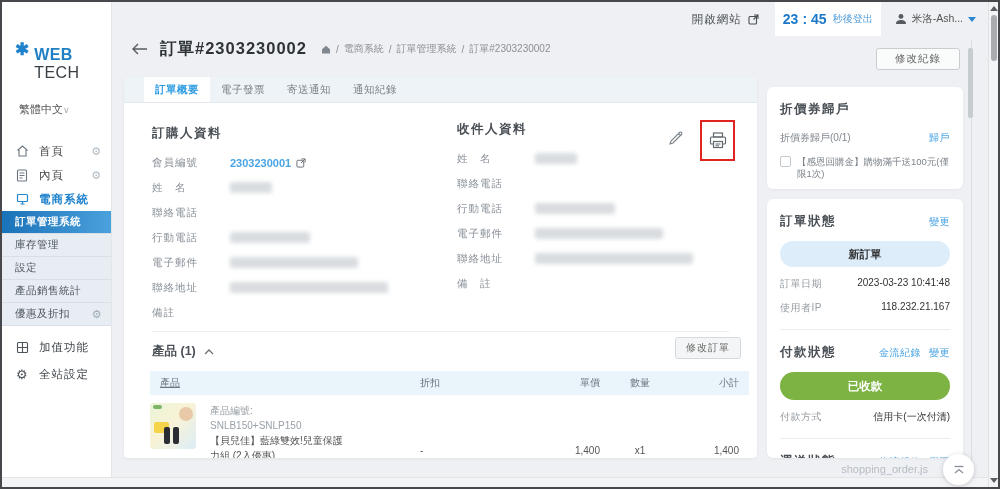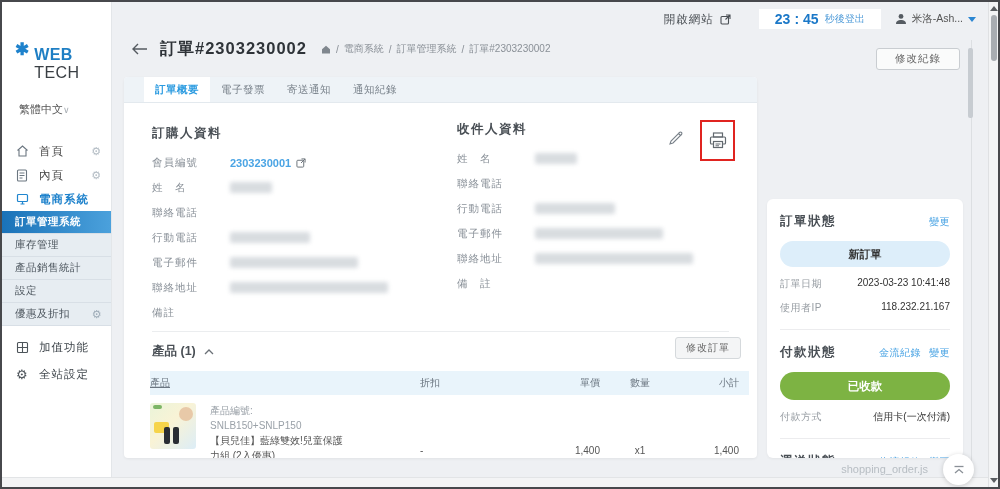--- a/index.html
+++ b/index.html
@@ -47,22 +47,22 @@
     color:#fff; font-weight:bold; }
   .submenu-item .gear { margin-left:auto; margin-right:9px; color:#9fadb9; font-size:11px; }
   .bottom-menu { margin-top:8px; }
   .bottom-menu .menu-item { height:27px; color:#3f464c; }
 
   
   .topbar { position:absolute; left:110px; top:0; right:10px; height:34px;
     display:flex; align-items:center; justify-content:flex-end; z-index:2; }
   .open-site { display:flex; align-items:center; gap:6px; font-size:11.5px;
     color:#4a4f54; letter-spacing:1px; padding-right:16px; }
-  .timer-box { background:#fff; height:20px; display:flex; align-items:center;
-    gap:4px; padding:0 16px;margin-left:12px; }
+  .timer-box { background:#fff; height:34px; display:flex; align-items:center;
+    gap:4px; padding:0 8px; }
   .timer-num { color:#1b78c8; font-size:14px; font-weight:bold; }
   .timer-suffix { color:#4d9ad8; font-size:10px; margin-left:2px; }
   .user-box { display:flex; align-items:center; gap:5px; padding:0 12px 0 14px; }
   .user-name { font-size:10.5px; color:#555; }
   .caret-down { width:0; height:0; border-left:4px solid transparent;
     border-right:4px solid transparent; border-top:5px solid #2b86d2; }
 
   
   .page-header { position:absolute; left:130px; top:36px; display:flex;
     align-items:center; z-index:2; }
@@ -101,21 +101,21 @@
 
   .section-divider { position:absolute; left:28px; right:28px; top:254px;
     border-top:1px solid #ebedef; }
   .products-title { position:absolute; left:28px; top:266px; display:flex;
     align-items:center; gap:8px; font-size:12.5px; font-weight:bold; color:#494f55; }
   .edit-order-btn { position:absolute; right:16px; top:260px; width:66px; height:22px;
     background:#f4f5f6; border:1px solid #d5d9dc; border-radius:3px; font-size:10px;
     color:#666; display:flex; align-items:center; justify-content:center; letter-spacing:1px; }
   .ptable-head { position:absolute; left:26px; right:8px; top:294px; height:24px;
     background:#e9f4fb; display:flex; align-items:center; font-size:10px; color:#6b7681; }
-  .c-prod { width:270px; padding-left:0;text-decoration:underline; }
+  .c-prod { width:270px; padding-left:10px;text-decoration:underline; }
   .c-disc { width:110px; }
   .c-price { width:70px; text-align:right; }
   .c-qty { width:80px; text-align:center; }
   .c-sub { flex:1; text-align:right; padding-right:10px; }
   .product-row { position:absolute; left:26px; right:8px; top:326px; display:flex;
     font-size:10px; color:#555; }
   .prod-cell { width:270px; padding-left:0; display:flex; gap:14px; }
   .prod-img { width:46px; height:46px; border-radius:3px; flex-shrink:0;
     background:linear-gradient(135deg,#eaf4d9 0%,#f9f3d6 45%,#dcedf7 100%);
     position:relative; overflow:hidden; }
@@ -213,24 +213,24 @@
         <span>電商系統</span>
       </div>
       <div class="submenu">
         <div class="submenu-item active">
           <span>訂單管理系統</span>
         </div>
         <div class="submenu-item">
           <span>庫存管理</span>
         </div>
         <div class="submenu-item">
+          <span>設定</span>
+        </div>
+        <div class="submenu-item">
           <span>產品銷售統計</span>
-        </div>
-        <div class="submenu-item">
-          <span>設定</span>
         </div>
         <div class="submenu-item">
           <span>優惠及折扣</span>
           <span class="gear">⚙</span>
         </div>
       </div>
       <div class="bottom-menu">
         <div class="menu-item">
           <span class="mi-icon">
             <svg width="13" height="13" viewBox="0 0 13 13">
@@ -429,20 +429,31 @@
 
         </div>
       </div>
       <span class="c-disc val-cell">-</span>
       <span class="c-price val-cell">1,400</span>
       <span class="c-qty val-cell">x1</span>
       <span class="c-sub val-cell">1,400</span>
     </div>
   </div>
 
+  <div class="card coupon-card">
+    <div class="card-title">折價券歸戶</div>
+    <div class="coupon-row">
+      <span>折價券歸戶(0/1)</span>
+      <span class="link">歸戶</span>
+    </div>
+    <div class="coupon-check">
+      <span class="checkbox"></span>
+      <span>【感恩回購金】購物滿千送100元(僅限1次)</span>
+    </div>
+  </div>
 
   <div class="card status-card">
     <div class="sc-head">
       <span class="card-title">訂單狀態</span>
       <span class="link">變更</span>
     </div>
     <div class="badge badge-blue">新訂單</div>
     <div class="kv">
       <span class="k">訂單日期</span>
       <span class="v">2023-03-23 10:41:48</span>

